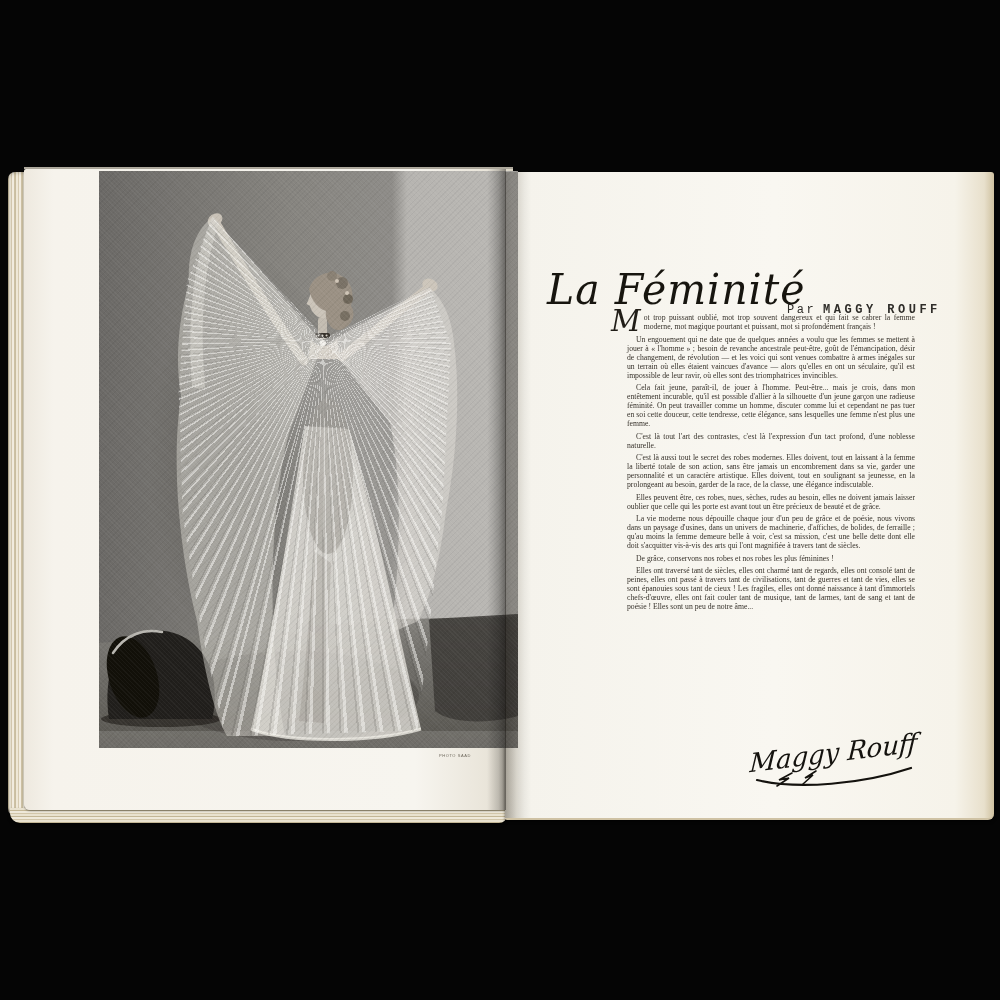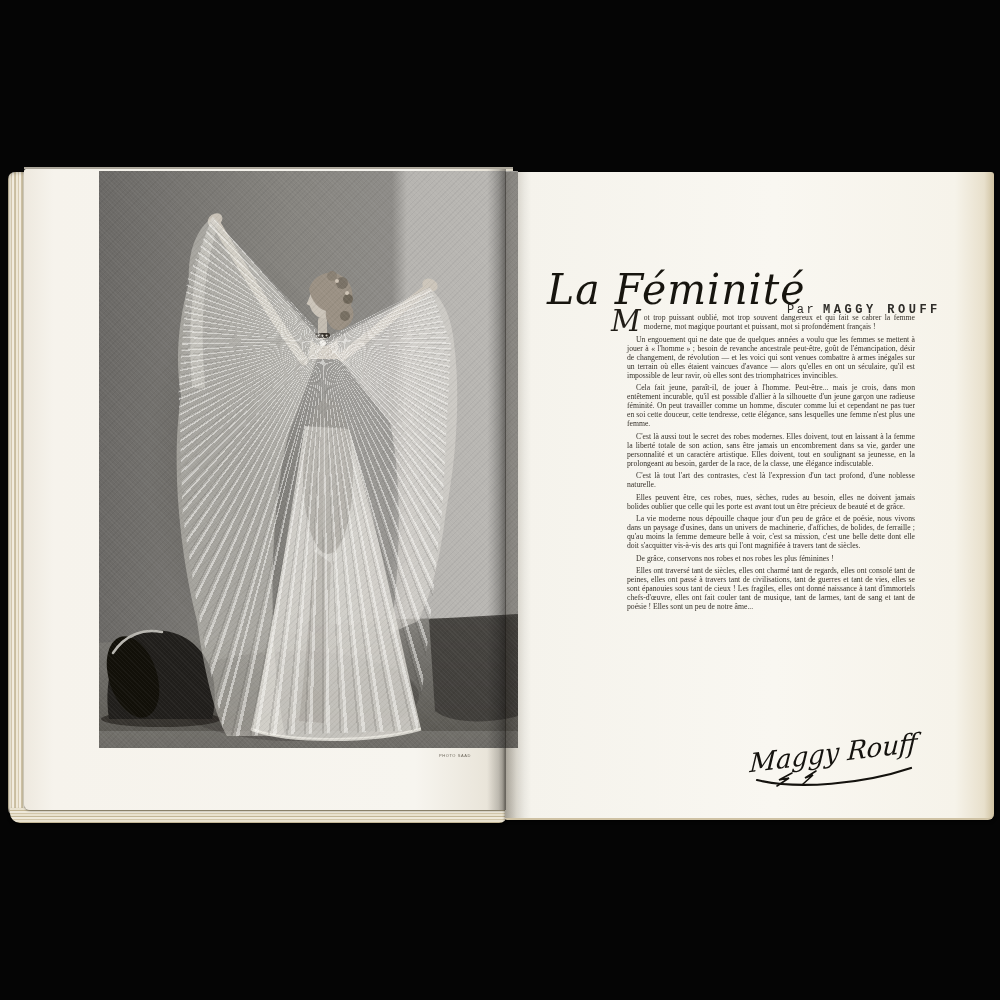--- a/index.html
+++ b/index.html
@@ -207,23 +207,23 @@
       <h1 class="title">La Féminité</h1>
       <div class="byline">
         <span class="pfx">Par</span><span class="auth">MAGGY ROUFF</span>
       </div>
     </div>
 
     <div class="column">
       <p class="first"><span class="dropcap">M</span><span>ot trop puissant oublié, mot trop souvent dangereux et qui fait se cabrer la femme moderne, mot magique pourtant et puissant, mot si profondément français !</span></p>
       <p>Un engouement qui ne date que de quelques années a voulu que les femmes se mettent à jouer à « l'homme » ; besoin de revanche ancestrale peut-être, goût de l'émancipation, désir de changement, de révolution — et les voici qui sont venues combattre à armes inégales sur un terrain où elles étaient vaincues d'avance — alors qu'elles en ont un séculaire, qu'il est impossible de leur ravir, où elles sont des triomphatrices invincibles.</p>
       <p>Cela fait jeune, paraît-il, de jouer à l'homme. Peut-être... mais je crois, dans mon entêtement incurable, qu'il est possible d'allier à la silhouette d'un jeune garçon une radieuse féminité. On peut travailler comme un homme, discuter comme lui et cependant ne pas tuer en soi cette douceur, cette tendresse, cette élégance, sans lesquelles une femme n'est plus une femme.</p>
+      <p>C'est là tout l'art des contrastes, c'est là l'expression d'un tact profond, d'une noblesse naturelle.</p>
       <p>C'est là aussi tout le secret des robes modernes. Elles doivent, tout en laissant à la femme la liberté totale de son action, sans être jamais un encombrement dans sa vie, garder une personnalité et un caractère artistique. Elles doivent, tout en soulignant sa jeunesse, en la prolongeant au besoin, garder de la race, de la classe, une élégance indiscutable.</p>
-      <p>C'est là tout l'art des contrastes, c'est là l'expression d'un tact profond, d'une noblesse naturelle.</p>
-      <p>Elles peuvent être, ces robes, nues, sèches, rudes au besoin, elles ne doivent jamais bolides oublier que celle qui les porte est avant tout un être précieux de beauté et de grâce.</p>
+      <p>Elles peuvent être, ces robes, nues, sèches, rudes au besoin, elles ne doivent jamais laisser oublier que celle qui les porte est avant tout un être précieux de beauté et de grâce.</p>
       <p>La vie moderne nous dépouille chaque jour d'un peu de grâce et de poésie, nous vivons dans un paysage d'usines, dans un univers de machinerie, d'affiches, de bolides, de ferraille ; qu'au moins la femme demeure belle à voir, c'est sa mission, c'est une belle dette dont elle doit s'acquitter vis-à-vis des arts qui l'ont magnifiée à travers tant de siècles.</p>
       <p>De grâce, conservons nos robes et nos robes les plus féminines !</p>
       <p>Elles ont traversé tant de siècles, elles ont charmé tant de regards, elles ont consolé tant de peines, elles ont passé à travers tant de civilisations, tant de guerres et tant de vies, elles se sont épanouies sous tant de cieux ! Les fragiles, elles ont donné naissance à tant d'immortels chefs-d'œuvre, elles ont fait couler tant de musique, tant de larmes, tant de sang et tant de poésie ! Elles sont un peu de notre âme...</p>
     </div>
 
     <div class="signature">
       <svg viewBox="0 0 180 72" width="180" height="72">
         <text x="12" y="34" font-family="DejaVu Serif, serif" font-style="italic" font-size="26" fill="#14120e" transform="rotate(-7 90 36) skewX(-10)">Maggy Rouff</text>
         <path d="M14,52 C55,62 120,56 168,40" stroke="#14120e" stroke-width="2.2" fill="none" stroke-linecap="round"></path>
         <path d="M34,58 l12,-8 l-10,2 l13,-7 M60,56 l10,-9 l-8,3 l11,-7" stroke="#14120e" stroke-width="1.6" fill="none" stroke-linecap="round"></path>

